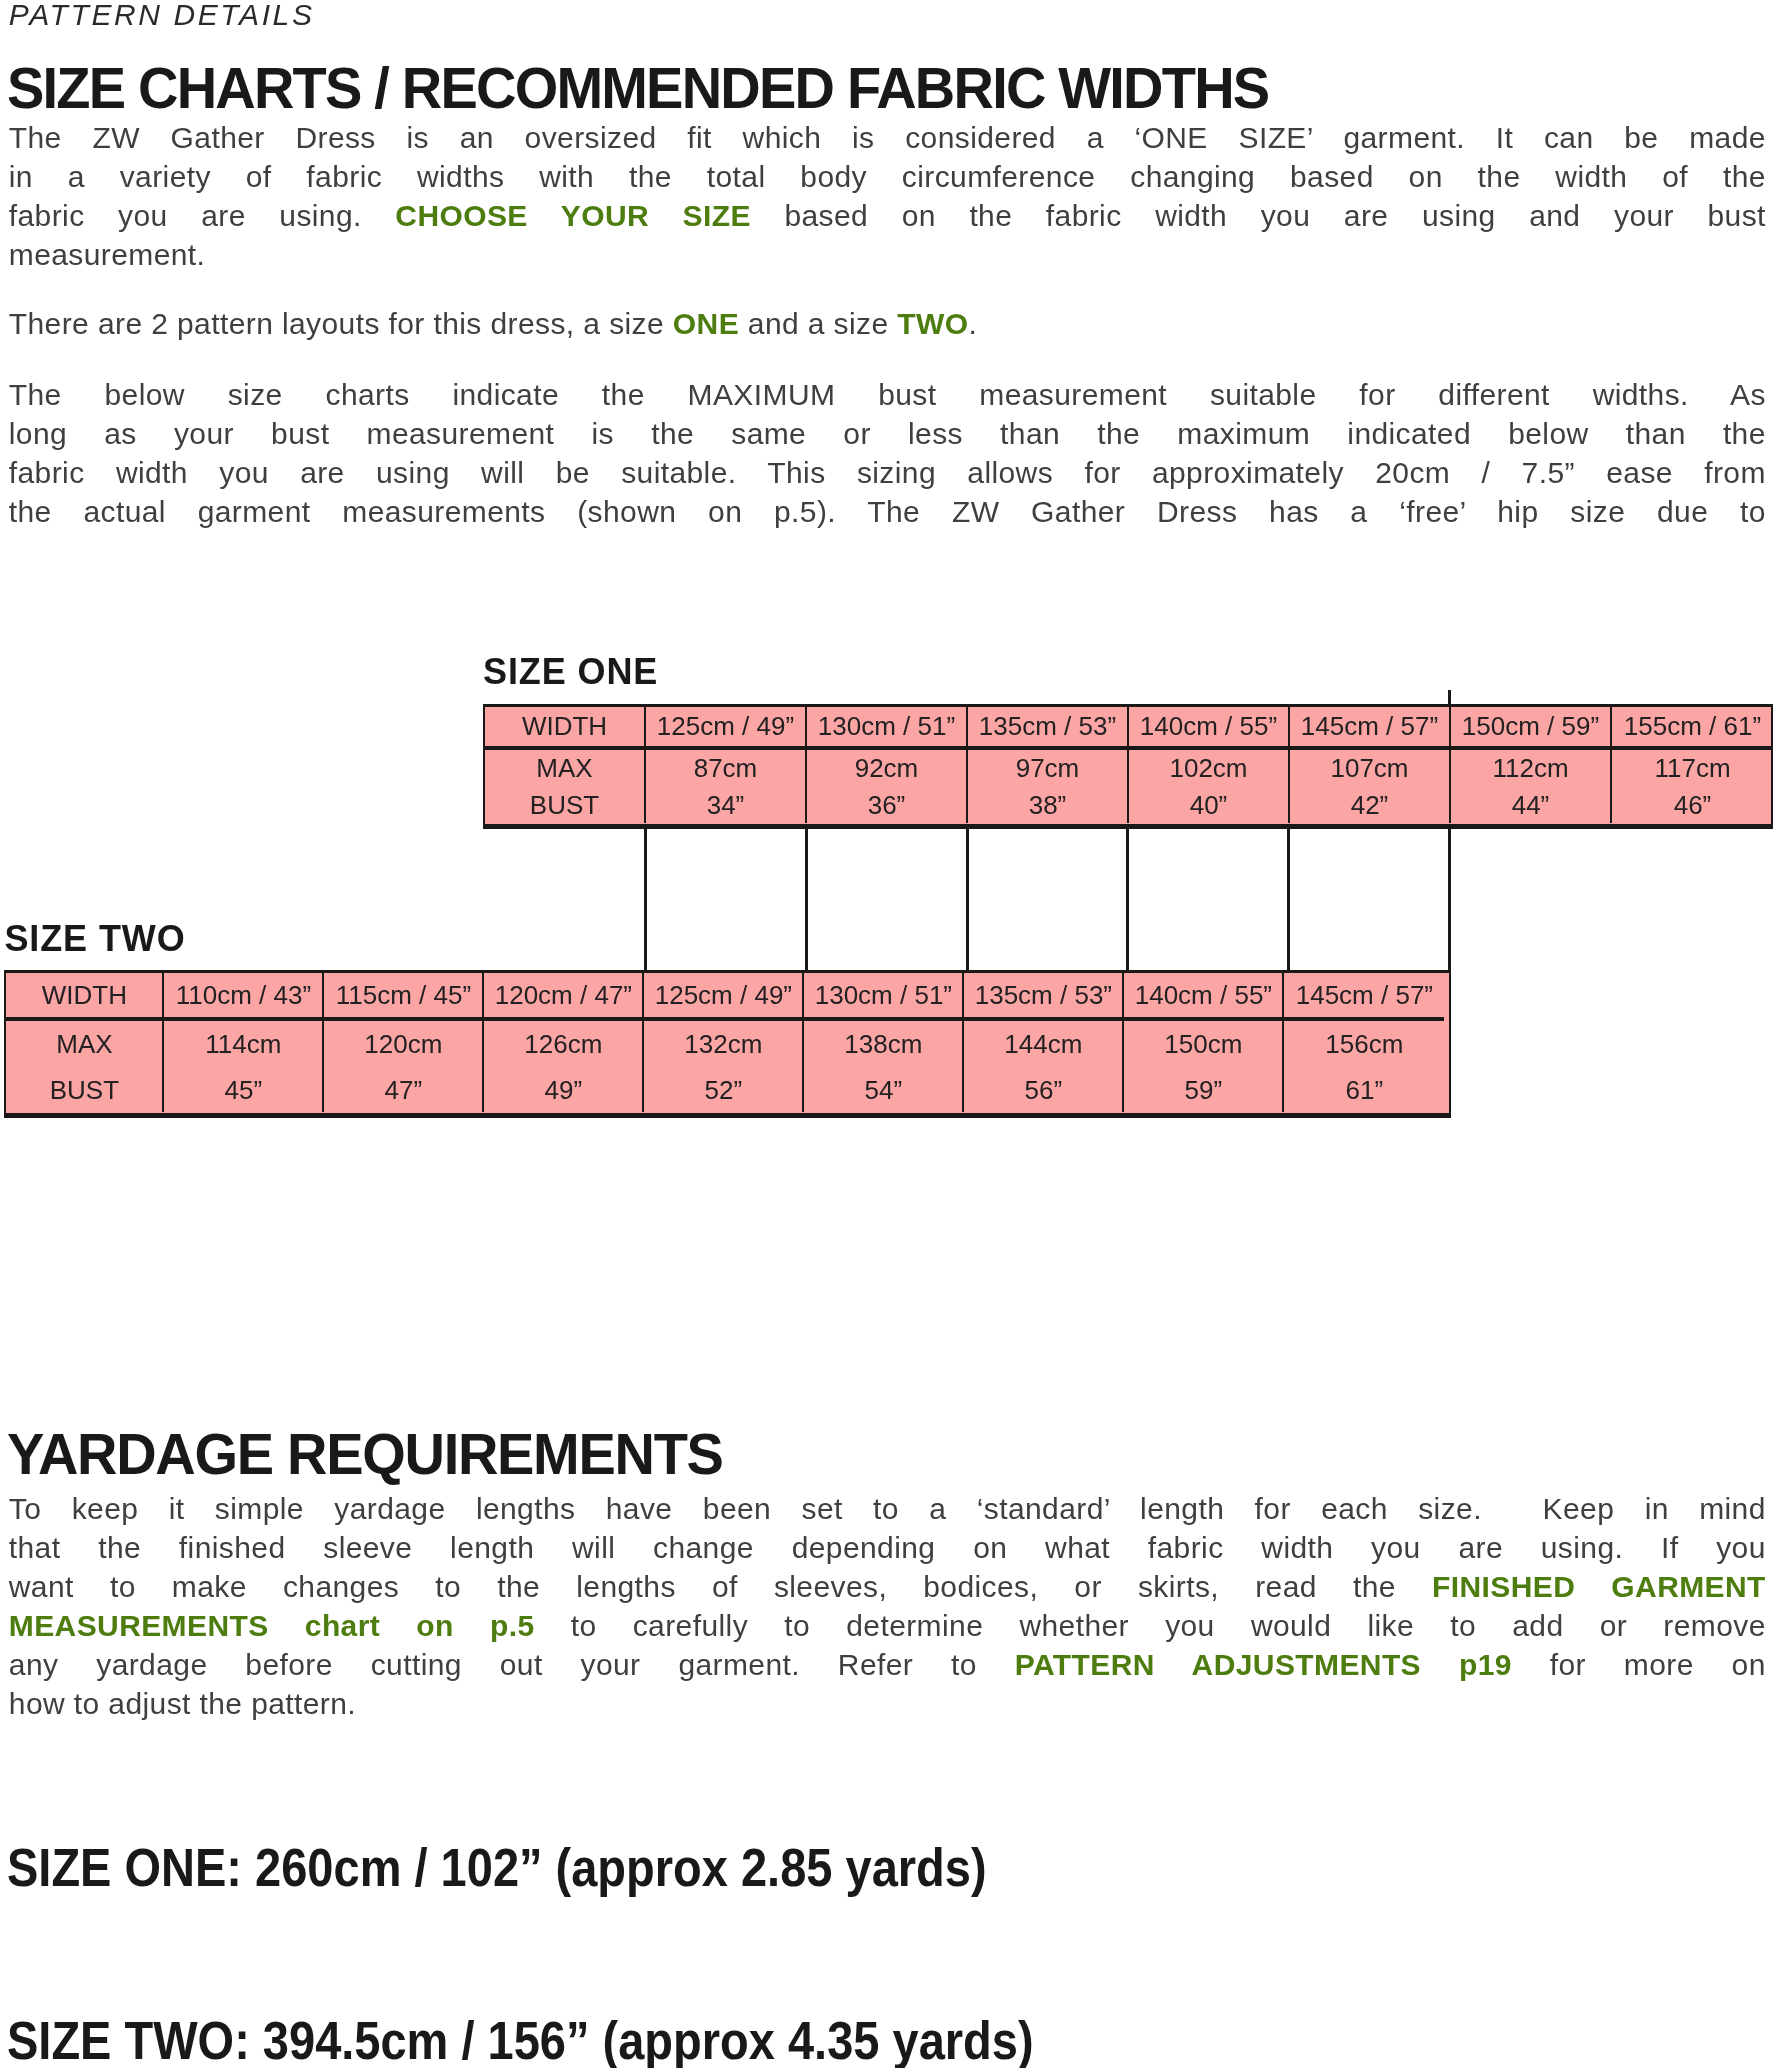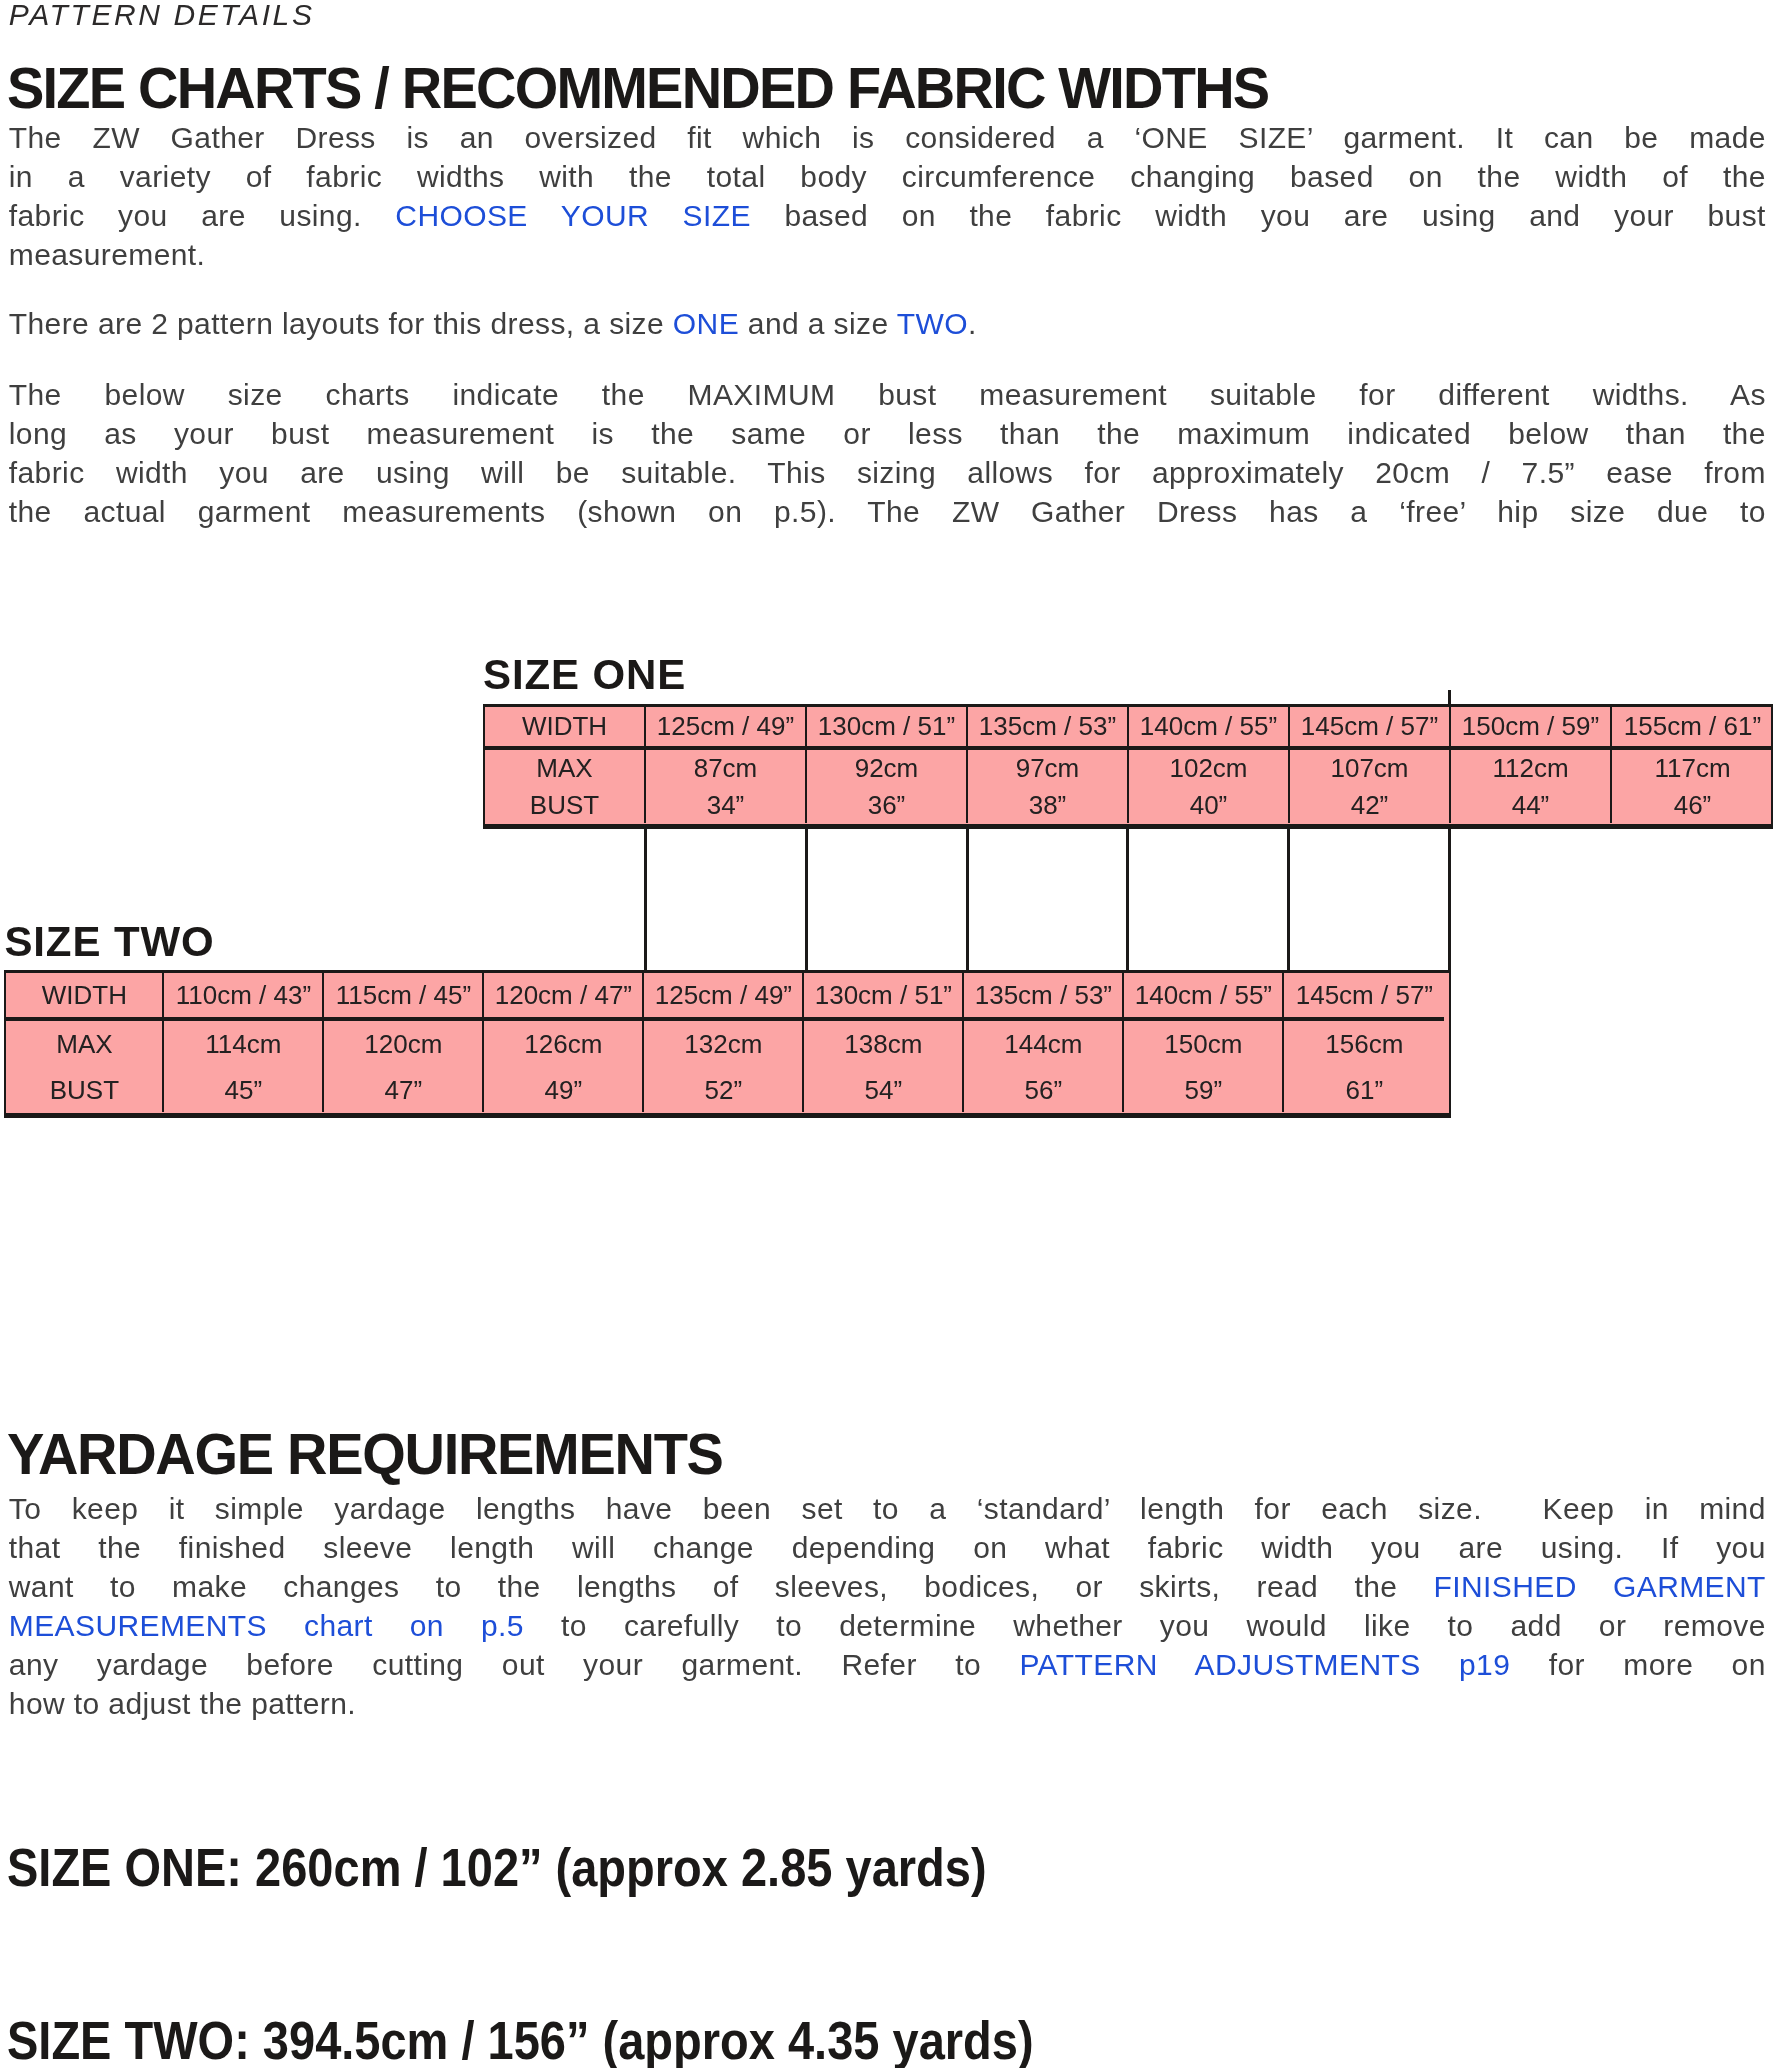--- a/index.html
+++ b/index.html
@@ -29,40 +29,40 @@
     transform:scaleY(1.04);transform-origin:left top;
   }
   .h2{
     position:absolute;left:7px;top:1420px;
     font-size:56px;font-weight:800;letter-spacing:-1.3px;
     color:var(--ink);white-space:nowrap;
     transform:scaleY(1.04);transform-origin:left top;
   }
   .size-heading{
     position:absolute;
-    font-size:42px;font-weight:800;letter-spacing:0.9px;
+    font-size:36px;font-weight:800;letter-spacing:0.9px;
     color:var(--ink);white-space:nowrap;
   }
   .size-one-heading{left:483px;top:651px;}
   .size-two-heading{left:4.4px;top:918px;}
   .summary{
     position:absolute;left:7px;
     font-size:47px;font-weight:800;letter-spacing:0px;
     color:var(--ink);white-space:nowrap;
     transform:scaleY(1.16);transform-origin:left top;
   }
   .summary-one{top:1835px;}
   .summary-two{top:2008px;}
   
   .para{
     position:absolute;left:8.8px;width:1757px;
     font-size:30px;line-height:39px;letter-spacing:0.4px;
     color:var(--body-text);
   }
-  .para .b{font-weight:400;color:#1d4ed8;}
+  .para .b{font-weight:700;color:#4d7c0f;}
   .pline{text-align:justify;text-align-last:justify;height:39px;overflow:visible;}
   .pline.plast{text-align-last:left;}
   .para-intro{top:118px;}
   .para-layouts{top:304px;}
   .para-charts{top:375px;}
   .para-yardage{top:1489px;}
   
   .tbl{
     position:absolute;display:grid;
     border:2.6px solid var(--ink);

